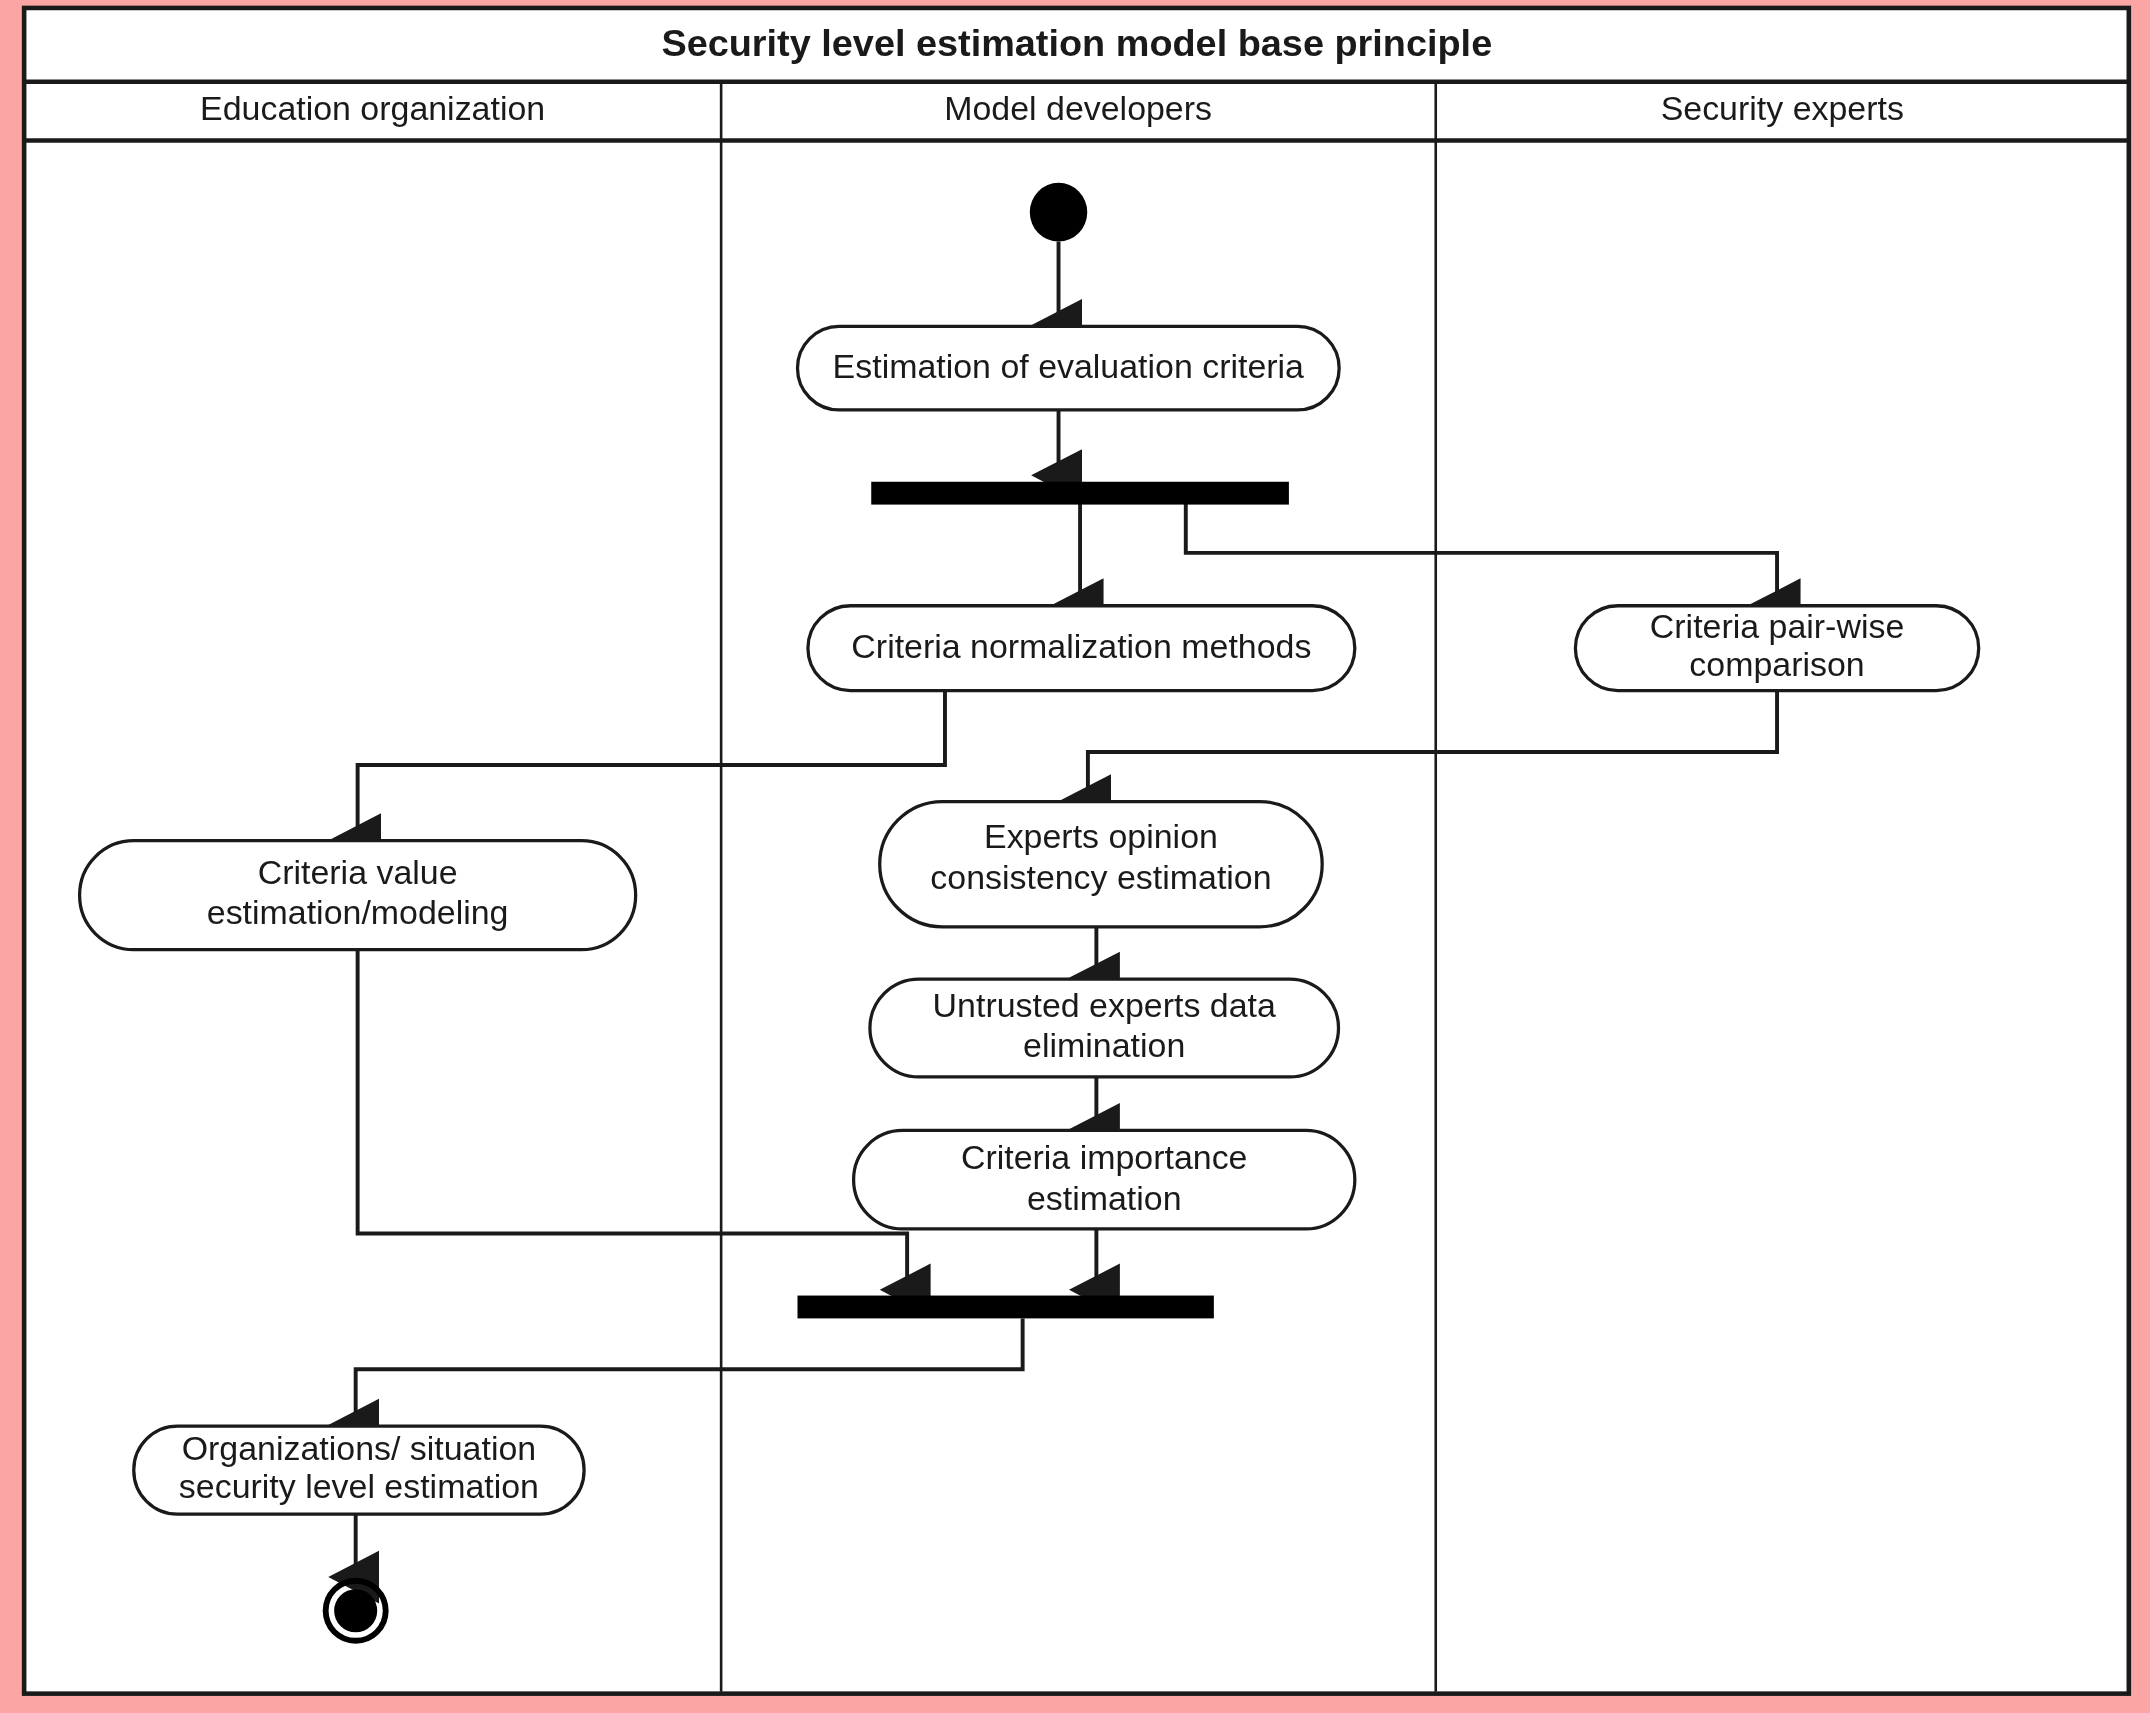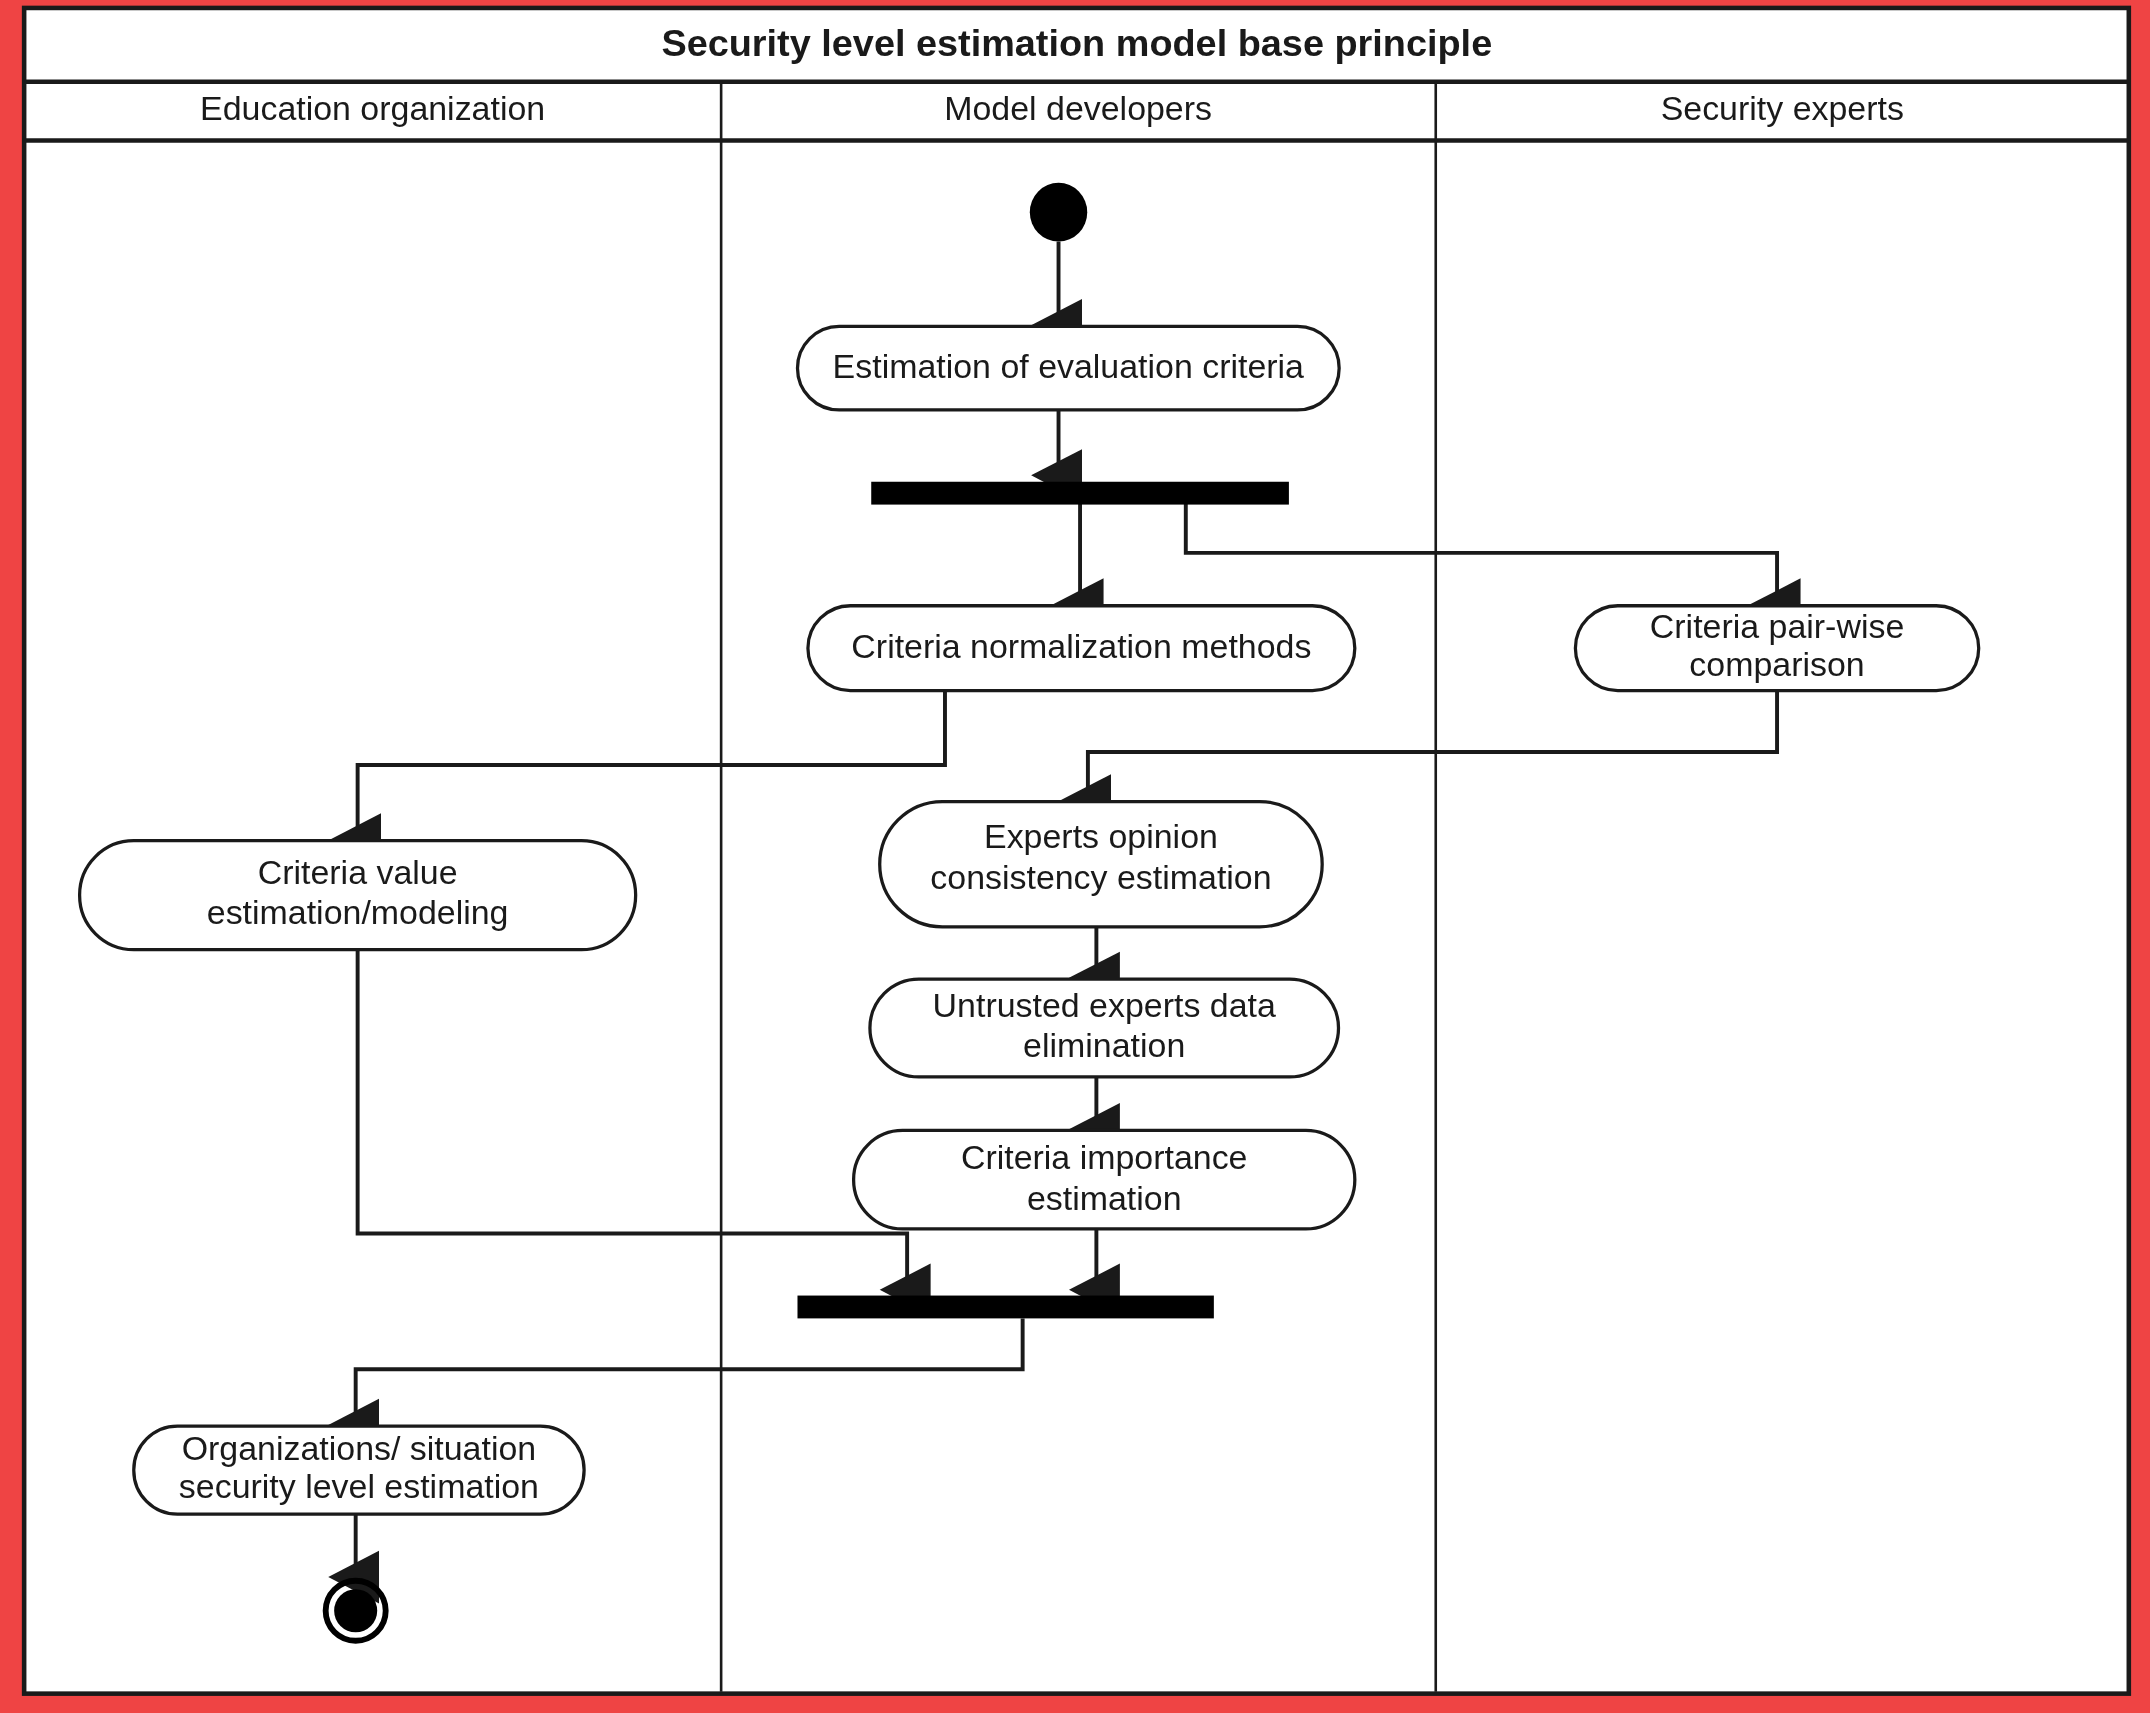--- a/index.html
+++ b/index.html
@@ -4,21 +4,21 @@
 <style>
   html, body {
     margin: 0;
     padding: 0;
     background: #ffffff;
   }
   #root {
     position: relative;
     width: 2151px;
     height: 1714px;
-    background: #ef4444;
+    background: #fca5a5;
     font-family: "Liberation Sans", sans-serif;
   }
   svg { display: block; }
   .frame-line { fill: none; stroke: #1a1a1a; }
   .lane-divider { fill: none; stroke: #1a1a1a; stroke-width: 4; }
   .flow { fill: none; stroke: #1a1a1a; stroke-width: 6; }
   .node-shape { fill: #ffffff; stroke: #1a1a1a; stroke-width: 5; }
   .bar { fill: #000000; stroke: none; }
   .solid { fill: #000000; stroke: none; }
   .ring { fill: none; stroke: #000000; stroke-width: 9; }

